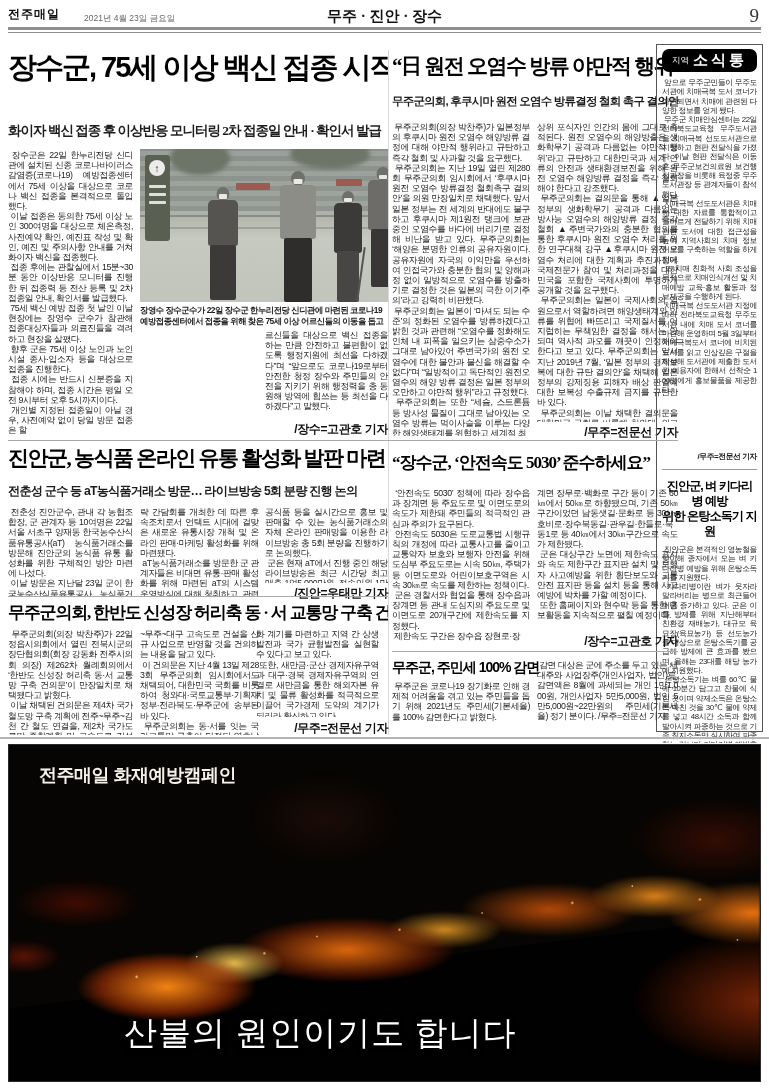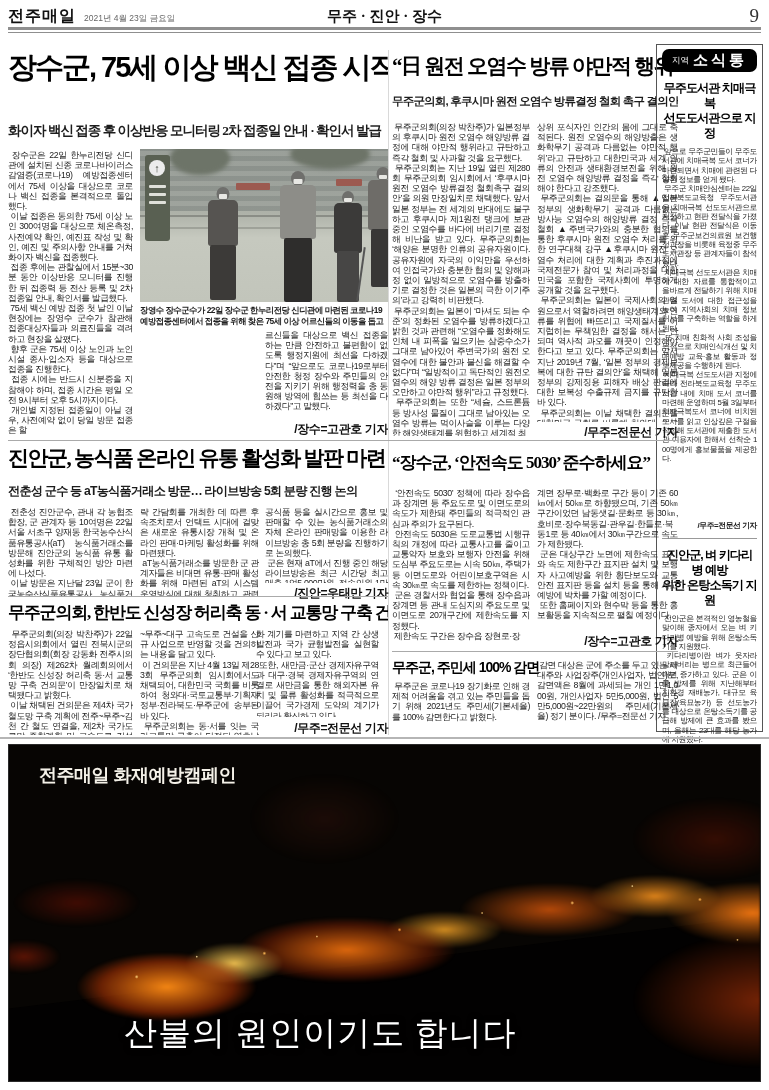--- a/index.html
+++ b/index.html
@@ -1,21 +1,21 @@
 <!DOCTYPE html>
 <html lang="ko"><head>
 <meta charset="utf-8">
 <style>
   html,body{margin:0;padding:0;background:#e8e8e8;}
   #page{position:relative;width:769px;height:1090px;margin:0 auto;background:#ffffff;
         font-family:"Liberation Sans","DejaVu Sans",sans-serif;color:#1c1c1c;overflow:hidden;}
   .abs{position:absolute;}
   
   .masthead{left:8px;top:5px;width:753px;height:22px;}
-  .mh-logo{position:absolute;left:0;top:1px;font-size:16px;font-weight:800;letter-spacing:1px;color:#111;}
+  .mh-logo{position:absolute;left:0;top:1px;font-size:12px;font-weight:800;letter-spacing:1px;color:#111;}
   .mh-date{position:absolute;left:76px;top:8px;font-size:8.5px;color:#666;}
   .mh-section{position:absolute;left:50%;transform:translateX(-50%);top:2px;font-size:15px;font-weight:700;
               font-family:"Liberation Serif","DejaVu Serif",serif;color:#111;}
   .mh-page{position:absolute;right:2px;top:0;font-size:19px;font-family:"Liberation Serif","DejaVu Serif",serif;color:#333;}
   .rule-double{left:8px;top:27px;width:753px;height:2px;border-top:3px solid #8f8f8f;border-bottom:1px solid #8f8f8f;}
   
   .body-txt{font-size:8.8px;line-height:10.2px;letter-spacing:-0.4px;text-align:justify;
             word-break:break-all;white-space:pre-wrap;overflow:hidden;color:#222;}
   .byline{font-size:12px;font-weight:700;text-align:right;letter-spacing:-0.4px;color:#111;}
   .serif{font-family:"Liberation Serif","DejaVu Serif",serif;}
@@ -202,22 +202,20 @@
  무주군의회는 결의문을 통해 ▲일본 정부의 생화학무기 공격과 다름없는 방사능 오염수의 해양방류 결정 즉각 철회 ▲주변국가와의 충분한 협의를 통한 후쿠시마 원전 오염수 처리를 위한 연구대책 강구 ▲후쿠시마 원전 오염수 처리에 대한 계획과 추진과정에 국제전문가 참여 및 처리과정을 대한민국을 포함한 국제사회에 투명하게 공개할 것을 요구했다.
  무주군의회는 일본이 국제사회의 일원으로서 역할하려면 해양생태계와 인류를 위협에 빠뜨리고 국제질서를 어지럽히는 무책임한 결정을 해서는 안 되며 역사적 과오를 깨끗이 인정해야 한다고 보고 있다. 무주군의회는 앞서 지난 2019년 7월, ‘일본 정부의 경제보복에 대한 규탄 결의안’을 채택해 일본정부의 강제징용 피해자 배상 판결에 대한 보복성 수출규제 금지를 규탄한 바 있다.
  무주군의회는 이날 채택한 결의문을 대한민국 국회를 비롯해 청와대, 외교부, 환경부, 주한일본대사관, 전라북도, 무주군 등 관련기관에 송부하기로 했다.</div>
   <div class="abs nuke-byline byline">/무주=전문선 기자</div>
 
   <div class="abs sidebar">
     <div class="sb-header">
       <span class="sm">지역</span>
       <span class="lg">소식통</span>
     </div>
-    <div class="sb-title">무주도서관 치매극복
-선도도서관으로 지정</div>
     <div class="sb-body" style="height:372px;"> 앞으로 무주군민들이 무주도서관에 치매극복 도서 코너가 마련되면서 치매에 관련된 다양한 정보를 얻게 됐다.
  무주군 치매안심센터는 22일 전라북도교육청 무주도서관을 치매극복 선도도서관으로 지정하고 현판 전달식을 가졌다. 이날 현판 전달식은 이동훈 무주군보건의료원 보건행정과장을 비롯해 육정중 무주도서관장 등 관계자들이 참석했다.
  치매극복 선도도서관은 치매에 대한 자료를 통합적이고 올바르게 전달하기 위해 치매관련 도서에 대한 접근성을 높여 지역사회의 치매 정보 허브를 구축하는 역할을 하게 된다.
  또 치매 친화적 사회 조성을 목적으로 치매인식개선 및 치매예방 교육·홍보 활동과 정보제공을 수행하게 된다.
  치매극복 선도도서관 지정에 따라 전라북도교육청 무주도서관 내에 치매 도서 코너를 마련해 운영하며 5월 3일부터 치매극복도서 코너에 비치된 도서를 읽고 인상깊은 구절을 작성해 도서관에 제출한 도서관 이용자에 한해서 선착순 100명에게 홍보물품을 제공한다.</div>
     <div class="sb-byline">/무주=전문선 기자</div>
     <div class="sb-div"></div>
     <div class="sb-title">진안군, 벼 키다리병 예방
 위한 온탕소독기 지원</div>
     <div class="sb-body" style="height:198px;"> 진안군은 본격적인 영농철을 맞이해 종자에서 오는 벼 키다리병 예방을 위해 온탕소독기를 지원했다.

